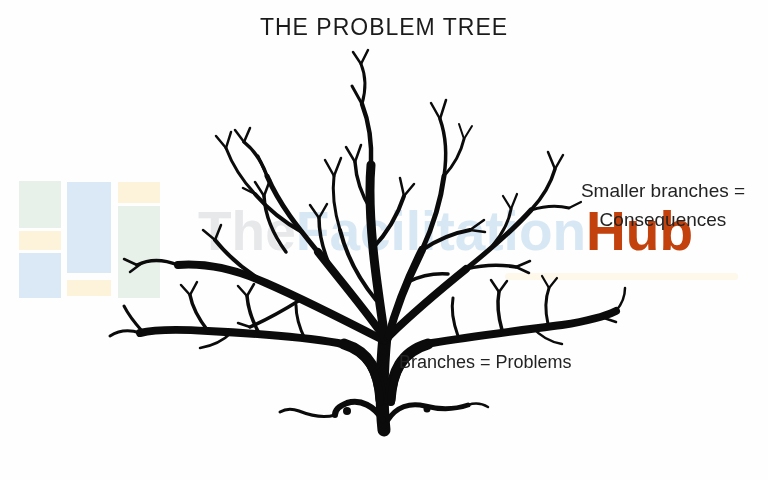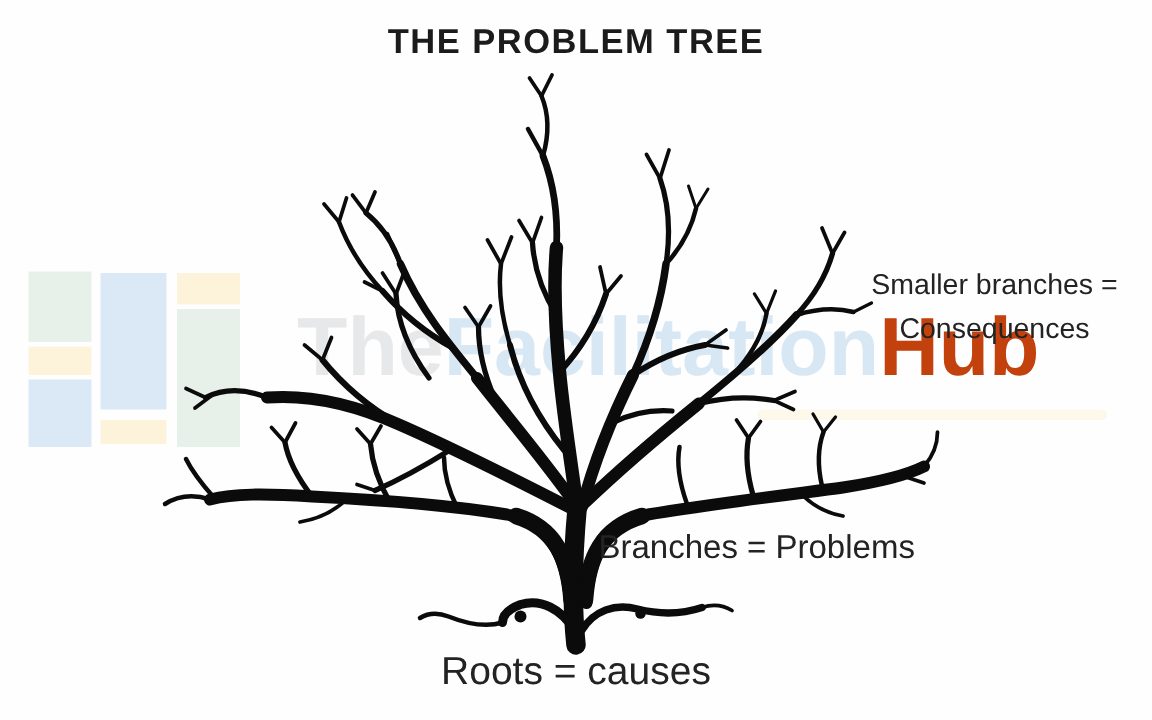--- a/index.html
+++ b/index.html
@@ -5,21 +5,21 @@
   html,body{margin:0;padding:0;}
   #canvas{
     position:relative;width:768px;height:480px;overflow:hidden;
     background:#fefefe;
     font-family:"Liberation Sans","DejaVu Sans",sans-serif;
   }
   .abs{position:absolute;}
   
   #title{
     top:14px;left:0;width:768px;text-align:center;
-    font-size:23px;font-weight:700;letter-spacing:1px;color:#1b1b1b;
+    font-size:23px;font-weight:400;letter-spacing:1px;color:#1b1b1b;
     z-index:4;
   }
   
   .wm-sq{position:absolute;z-index:1;}
   .sq1{left:19px;top:181px;width:42px;height:47px;}
   .sq2{left:19px;top:231px;width:42px;height:19px;}
   .sq3{left:19px;top:253px;width:42px;height:45px;}
   .sq4{left:67px;top:182px;width:44px;height:91px;}
   .sq5{left:67px;top:280px;width:44px;height:16px;}
   .sq6{left:118px;top:182px;width:42px;height:21px;}
@@ -35,21 +35,21 @@
   }
   
   #tree{left:0;top:0;width:768px;height:480px;z-index:2;}
   #tree path{fill:none;stroke:currentColor;stroke-linecap:round;stroke-linejoin:round;}
   
   .lbl{color:#232323;z-index:4;}
   #lbl-smaller{
     left:556px;top:176px;width:214px;text-align:center;
     font-size:19px;line-height:29px;
   }
-  #lbl-branches{left:399px;top:352px;font-size:22px;}
+  #lbl-branches{left:399px;top:352px;font-size:18px;}
   #lbl-roots{left:270px;top:432px;width:228px;text-align:center;font-size:26px;}
 </style>
 </head>
 <body>
 
 <div id="canvas" style="background-color: rgb(254, 254, 254);">
 
   <div id="title" class="abs" style="color: rgb(27, 27, 27);">THE PROBLEM TREE</div>
 
   <div class="wm-sq sq1" style="background-color: rgb(231, 241, 234);"></div>
@@ -174,15 +174,14 @@
     <path d="M468,405 C477,402 483,404 488,407" stroke-width="2.5"></path>
     <circle cx="427" cy="409" r="3.5" fill="currentColor" stroke="none"></circle>
     <path d="M379,366 L373,372" stroke-width="3"></path>
   </svg>
 
   <div id="lbl-smaller" class="abs lbl" style="color: rgb(35, 35, 35);">
     <div>Smaller branches =</div>
     <div>Consequences</div>
   </div>
   <div id="lbl-branches" class="abs lbl" style="color: rgb(35, 35, 35);">Branches = Problems</div>
-  <div id="lbl-roots" class="abs lbl" style="color: rgb(35, 35, 35);">Roots = causes</div>
 
 </div>
 
 </body></html>

